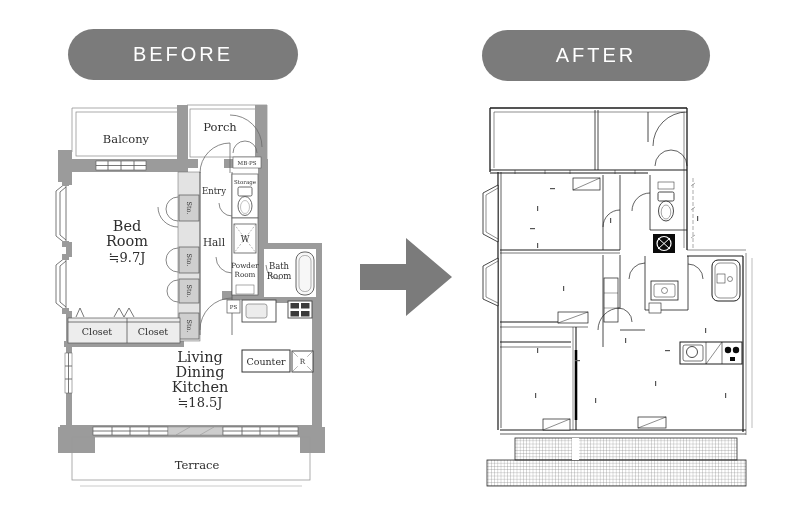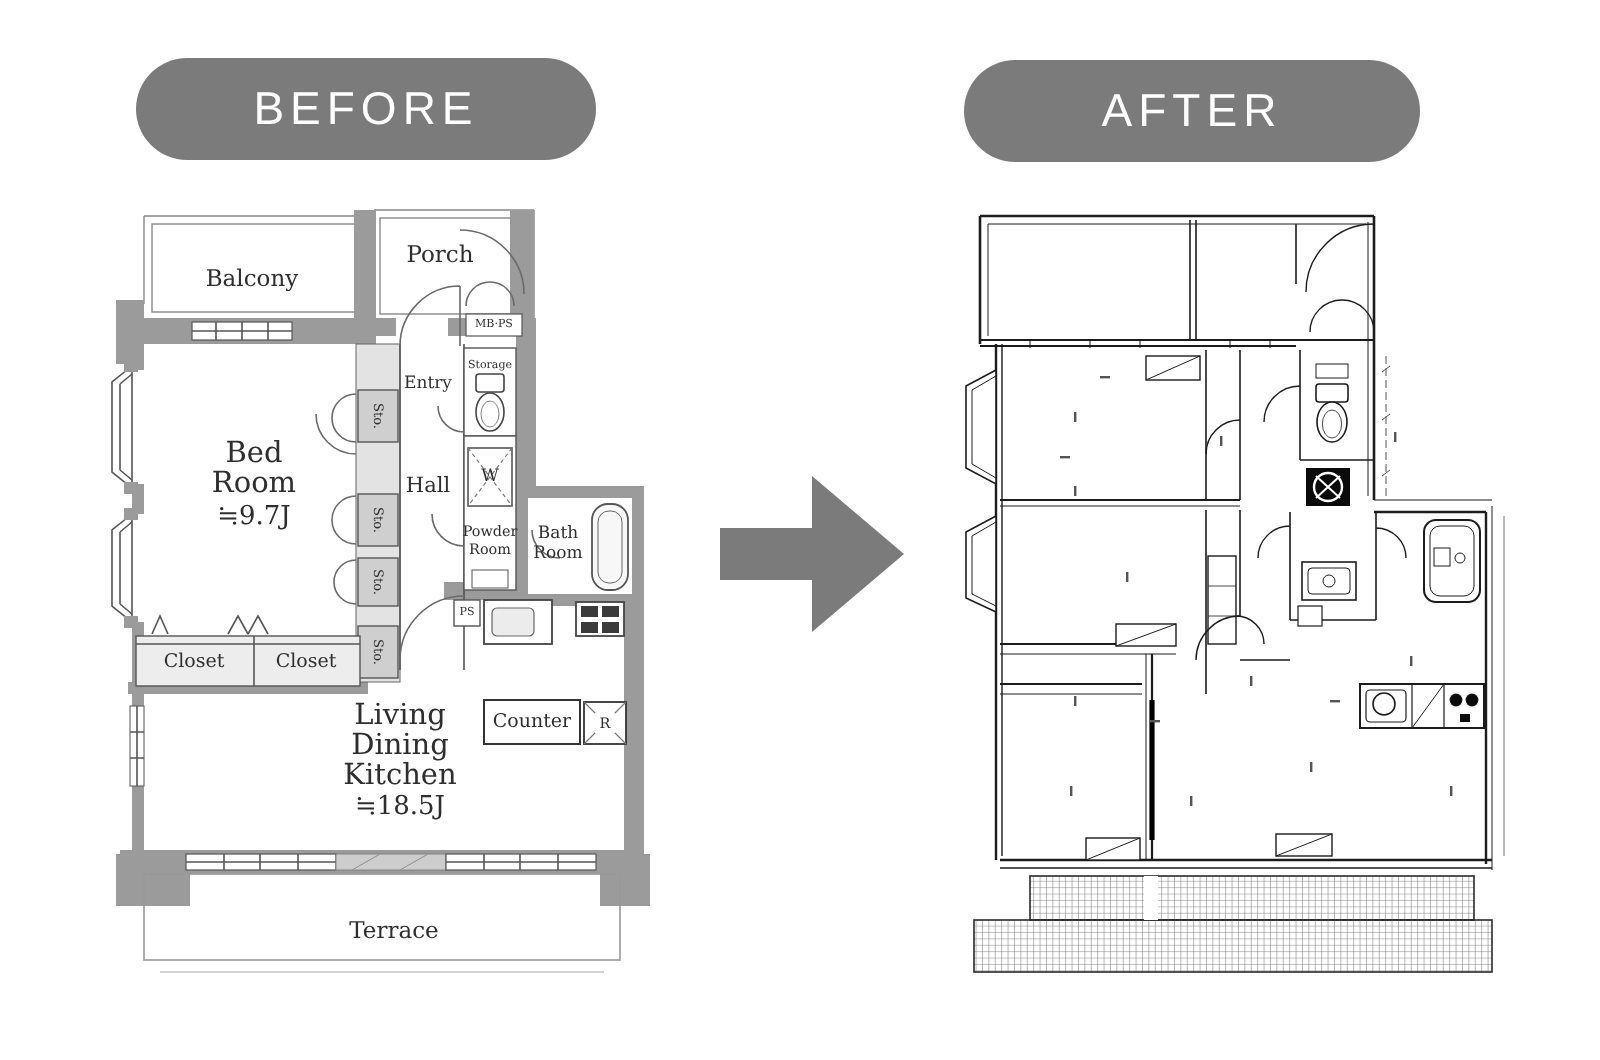--- a/index.html
+++ b/index.html
@@ -1,20 +1,20 @@
 <!DOCTYPE html>
 <html><head>
 <meta charset="utf-8">
 <style>
   html,body{margin:0;padding:0;background:#ffffff;}
   #stage{position:relative;width:800px;height:530px;background:#ffffff;overflow:hidden;
          font-family:"Liberation Sans","DejaVu Sans",sans-serif;}
   .pill{position:absolute;display:flex;align-items:center;justify-content:center;
         background:#7b7b7b;color:#ffffff;border-radius:26px;
-        font-size:23px;letter-spacing:3px;font-weight:400;}
+        font-size:20px;letter-spacing:3px;font-weight:400;}
   #pill-before{left:68px;top:29px;width:230px;height:51px;}
   #pill-after{left:482px;top:30px;width:228px;height:51px;}
   #arrow-box{position:absolute;left:360px;top:238px;width:92px;height:78px;}
   #before-svg{position:absolute;left:50px;top:95px;width:290px;height:400px;}
   #after-svg{position:absolute;left:475px;top:98px;width:280px;height:400px;}
   svg text{text-anchor:middle;font-family:"DejaVu Serif","Liberation Serif",serif;fill:#2e2e2e;}
   .vc{dominant-baseline:central;}
   .f5{font-size:5.5px}.f6{font-size:6.5px}.f7{font-size:7.2px}.f8{font-size:8.5px}
   .f9{font-size:9.5px}.f10{font-size:10.5px}.f11{font-size:11.5px}
   .f13{font-size:13px}.f14{font-size:14.5px}

